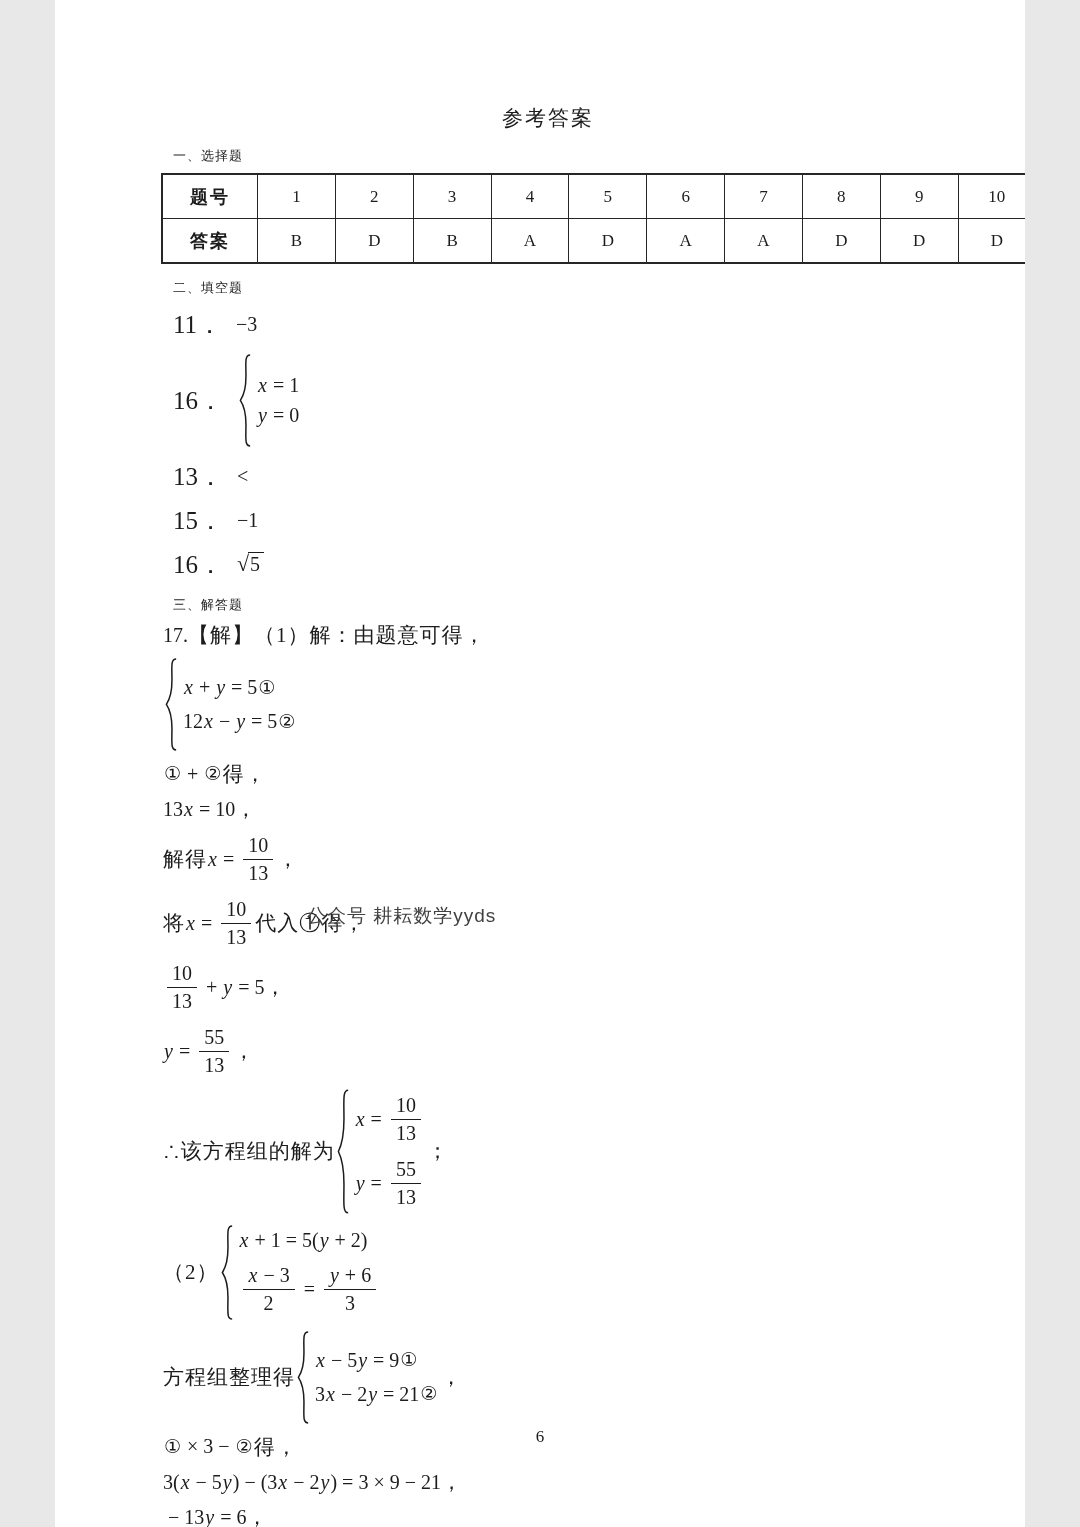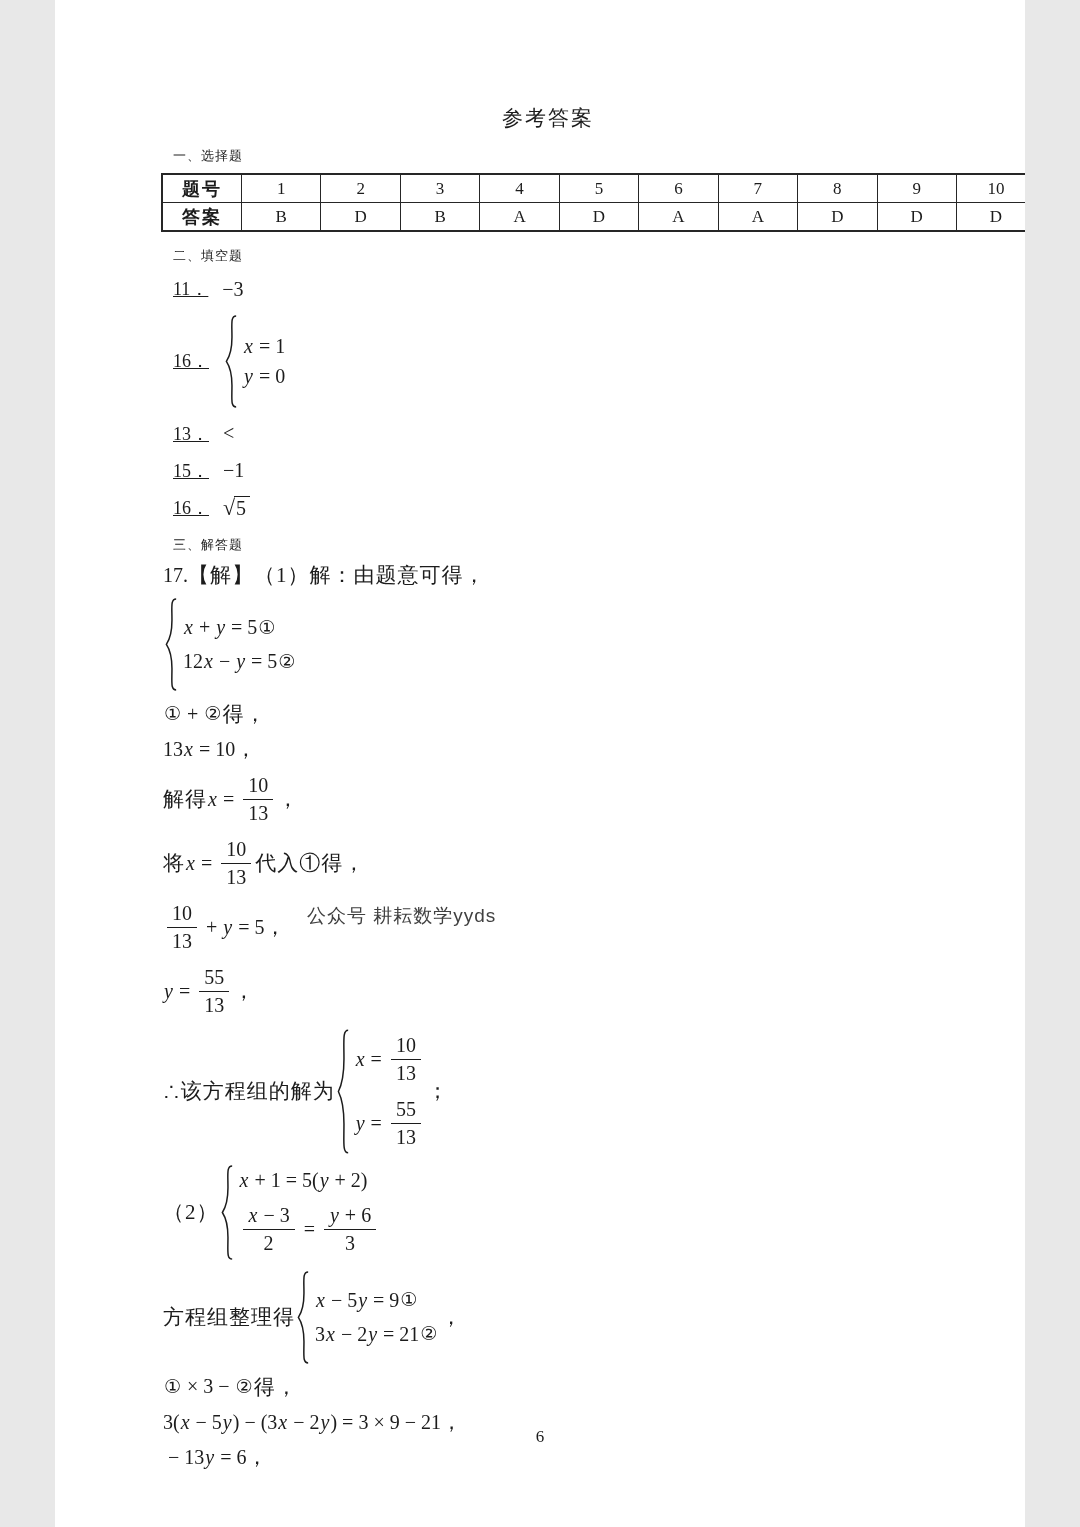--- a/index.html
+++ b/index.html
@@ -32,37 +32,37 @@
     width:876px;
     margin:8px 0 0 0;
     border:2px solid #262626;
   }
   .answer-table th,.answer-table td{
     border:1px solid #262626;
     height:27px;
     text-align:center;
     vertical-align:middle;
     font-size:17px;
-    padding:0;
+    padding:8px;
   }
   .answer-table th{
     width:78px;
     font-size:18px;
     font-weight:700;
     letter-spacing:2px;
   }
   
   .blank-item{
     display:flex;
     align-items:center;
     margin:11px 0 11px 12px;
     font-size:20px;
     min-height:26px;
   }
-  .item-no{margin-right:14px;font-size:18px;text-decoration:underline;}
+  .item-no{margin-right:14px;font-size:25px;}
   .item-answer{display:inline-flex;align-items:center;}
   
   .sol-line{
     display:flex;
     align-items:center;
     flex-wrap:wrap;
     margin:7px 0 7px 2px;
     font-size:20px;
     line-height:1.35;
   }

